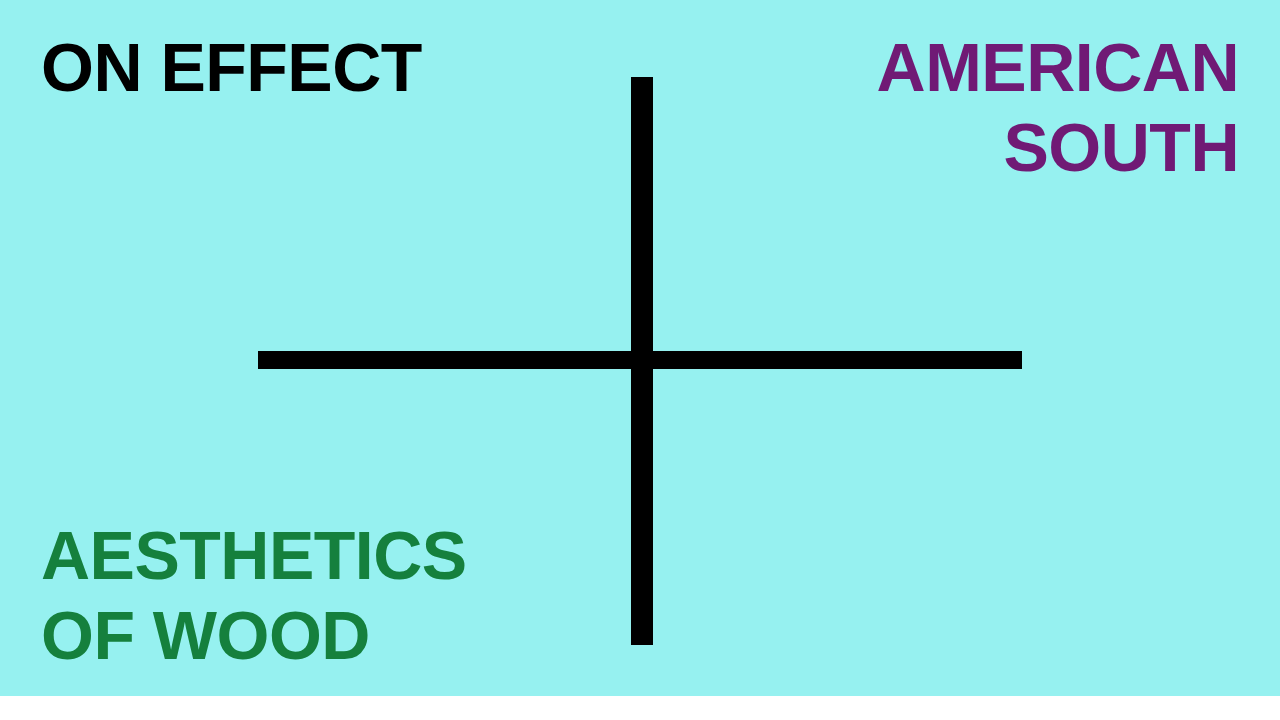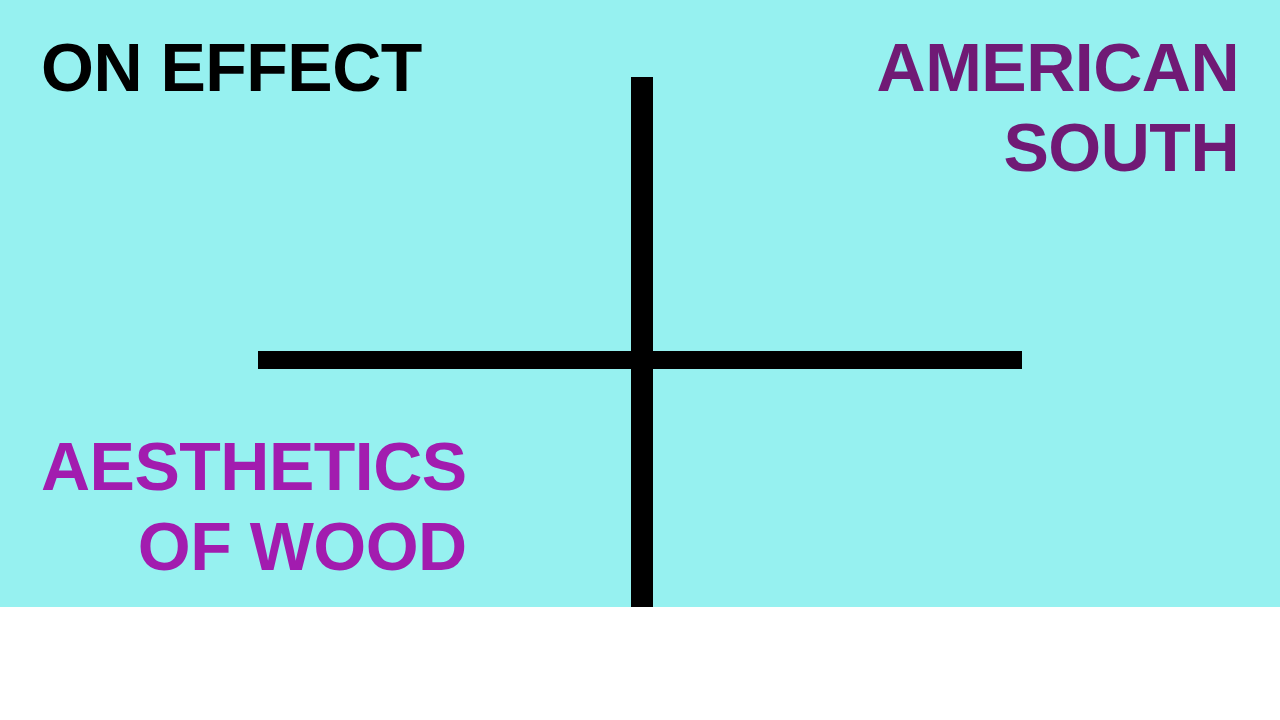--- a/index.html
+++ b/index.html
@@ -54,29 +54,29 @@
   .cross-v {
     position: absolute;
   }
   .cross-h {
     position: absolute;
   }
 </style>
 </head>
 <body>
 
-<div id="poster" style="width: 1280px; height: 607px;">
+<div id="poster" style="width: 1280px; height: 696px;">
 
   <div class="bg" style="background: rgb(150, 241, 240);"></div>
 
   <div class="cross-v" style="left: 631px; top: 77px; width: 22px; height: 568px; background: rgb(0, 0, 0);"></div>
   <div class="cross-h" style="left: 258px; top: 351px; width: 764px; height: 18px; background: rgb(0, 0, 0);"></div>
 
   <div class="label label-tl" style="color: rgb(0, 0, 0);">ON EFFECT</div>
 
   <div class="label label-tr" style="color: #701a75;">AMERICAN
 SOUTH</div>
 
-  <div class="label label-bl" style="color: #a21caf; text-align: right;">AESTHETICS
+  <div class="label label-bl" style="color: #15803d;">AESTHETICS
 OF WOOD</div>
 
 
 </div>
 
 </body></html>

